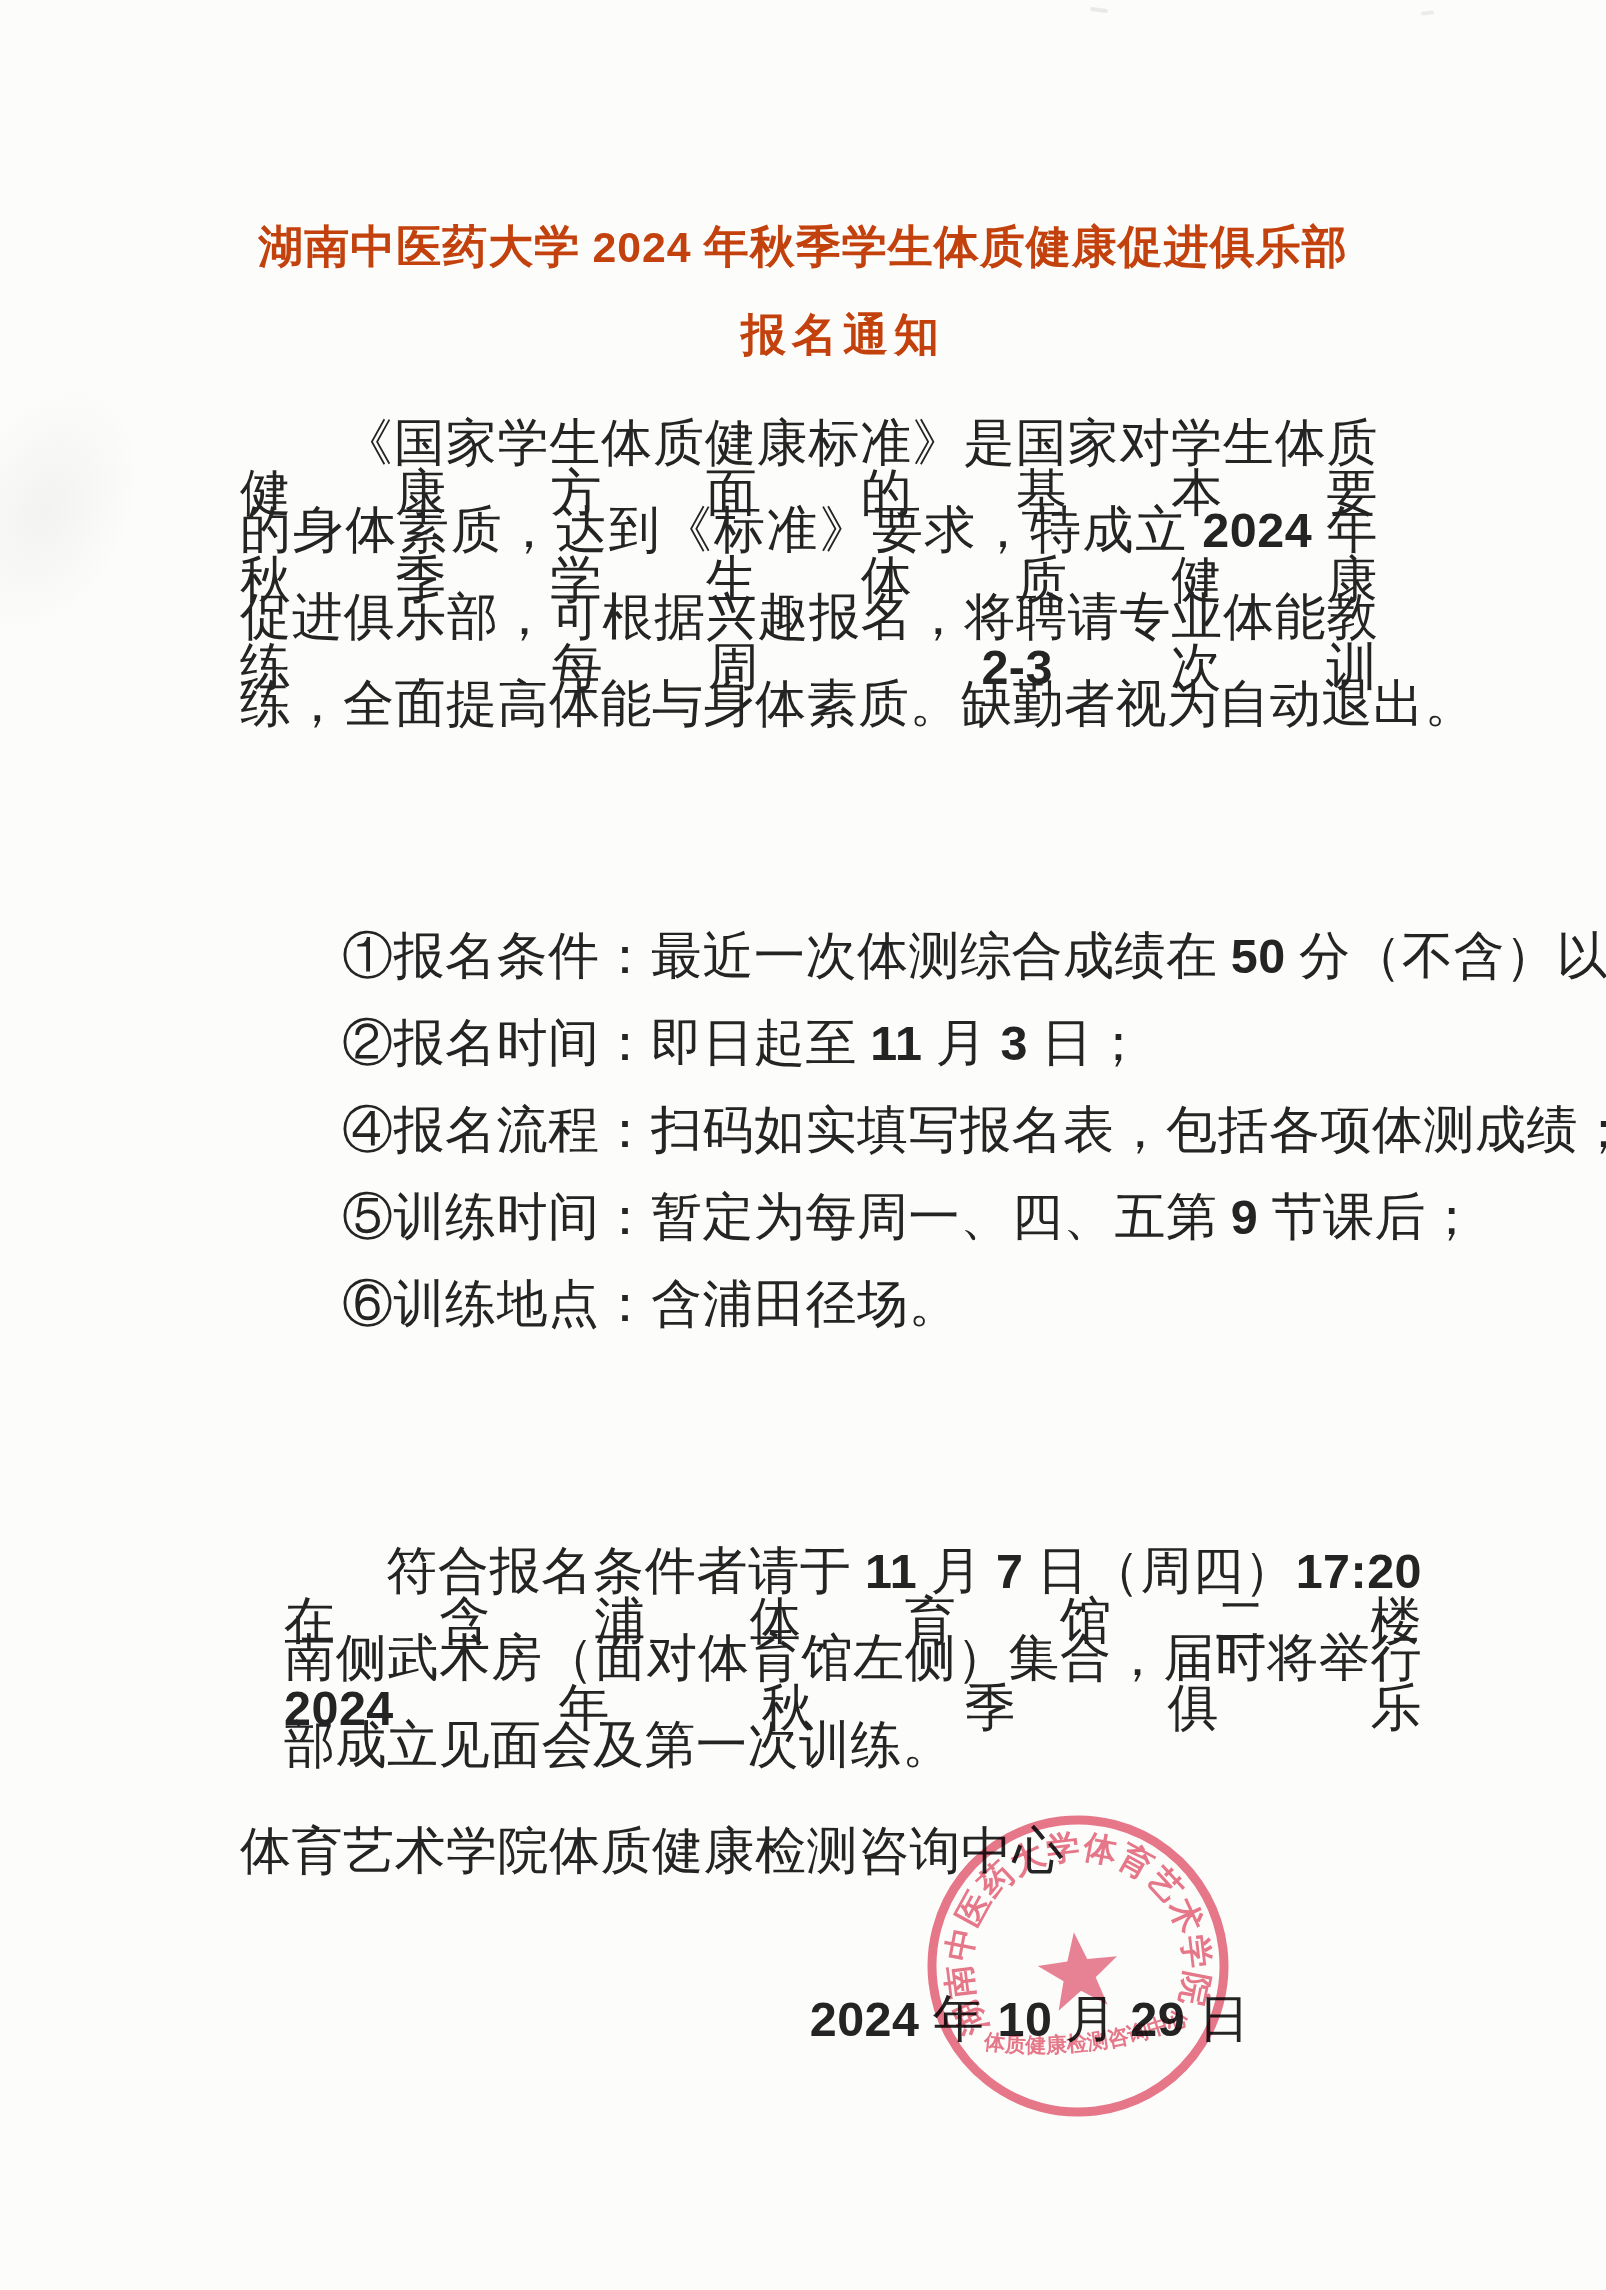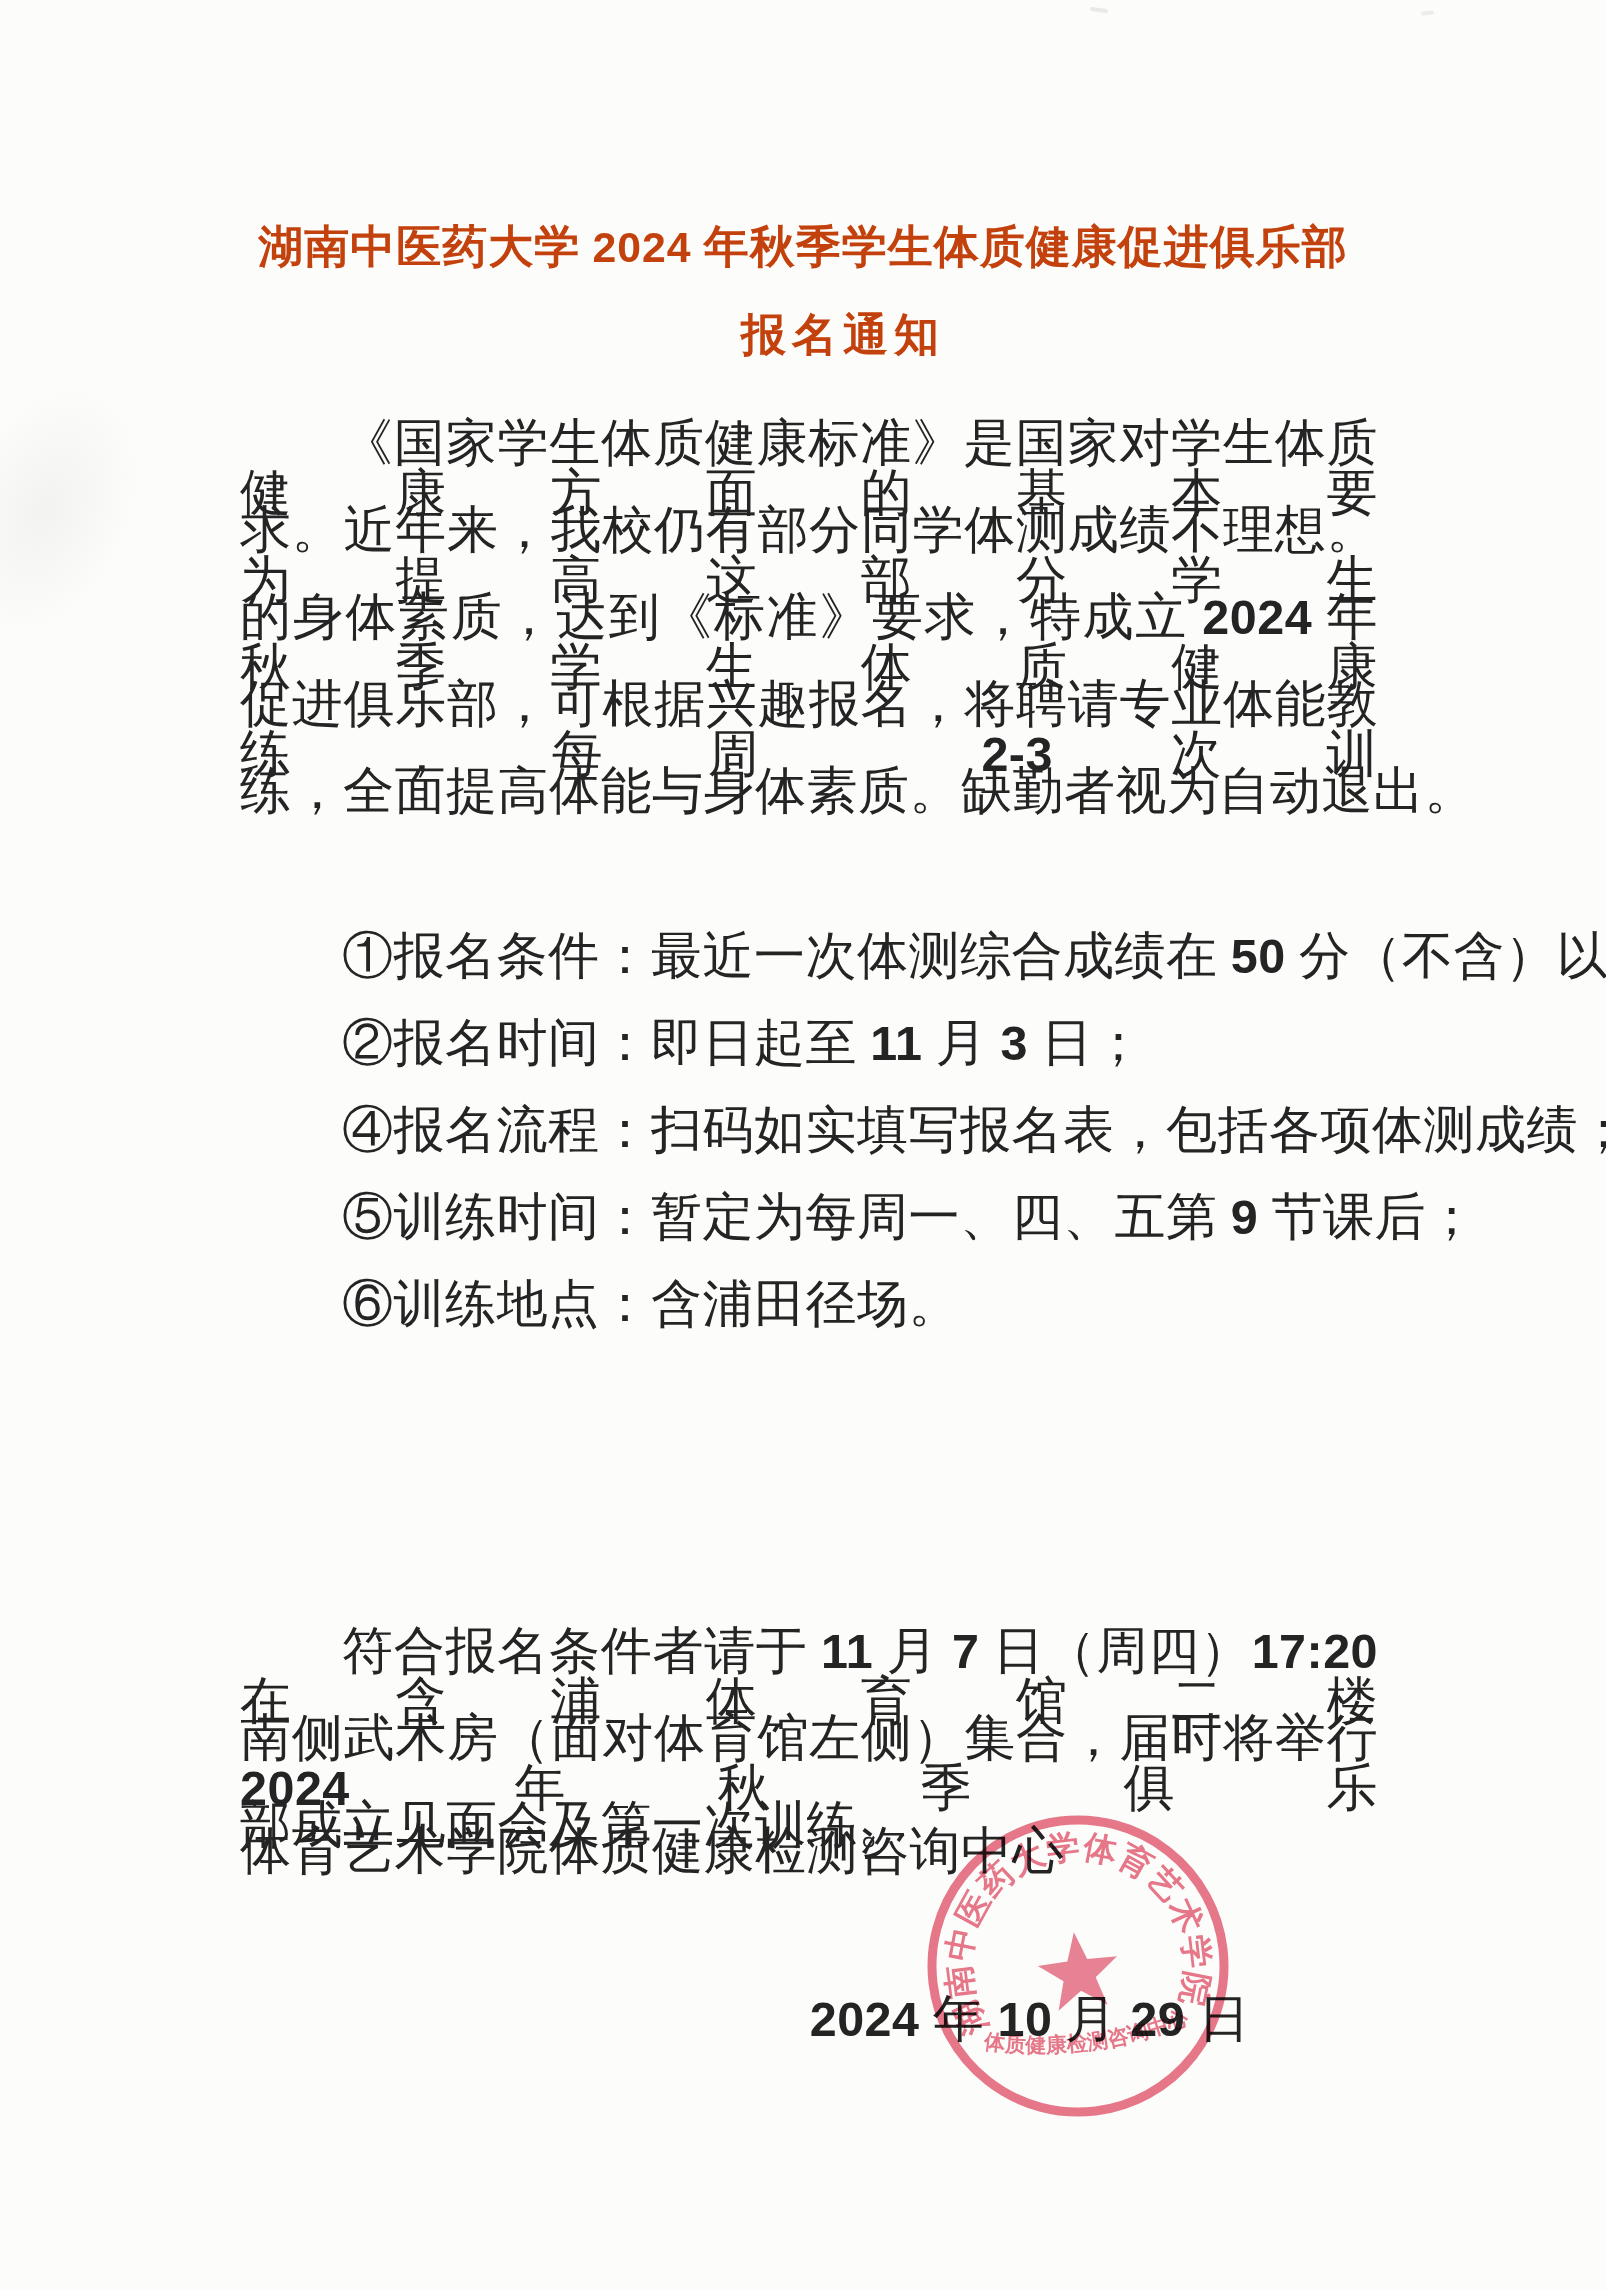--- a/index.html
+++ b/index.html
@@ -31,21 +31,21 @@
   .line{
     position:relative;
     font-size:51px;line-height:50px;height:87px;
     white-space:nowrap;letter-spacing:.5px;
   }
   .just{text-align:justify;text-align-last:justify;white-space:normal;}
   .indent{text-indent:2em;}
   .block{position:absolute;left:0;width:100%;}
   .intro{top:418px;}
   .items{top:931px;}
-  .closing{top:1626px;}
+  .closing{top:1546px;margin-left:44px;}
   .sig{top:1826px;}
   .date{top:1994px;text-align:right;padding-right:128px;box-sizing:border-box;}
   b.num{font-family:"Liberation Sans","DejaVu Sans",sans-serif;font-weight:700;font-size:.95em;}
   
   .stamp{
     position:absolute;left:918px;top:1806px;width:320px;height:320px;
     transform:rotate(-7deg);
     opacity:.82;mix-blend-mode:multiply;pointer-events:none;
   }
   .stamp svg{width:100%;height:100%;}
@@ -62,21 +62,20 @@
   <div class="speck s2"></div>
   <div class="smudge"></div>
 
   <div class="title-line t1">湖南中医药大学 <b class="num">2024</b> 年秋季学生体质健康促进俱乐部</div>
   <div class="title-line t2">报名通知</div>
 
   <div class="content">
 
     <div class="block intro">
       <div class="line just indent">《国家学生体质健康标准》是国家对学生体质健康方面的基本要</div>
-      <div class="line just">求。近年来，我校仍有部分同学体测成绩不理想。为提高这部分学生</div>
       <div class="line just">的身体素质，达到《标准》要求，特成立 <b class="num">2024</b> 年秋季学生体质健康</div>
       <div class="line just">促进俱乐部，可根据兴趣报名，将聘请专业体能教练，每周 <b class="num">2-3</b> 次训</div>
       <div class="line">练，全面提高体能与身体素质。缺勤者视为自动退出。</div>
     </div>
 
     <div class="block items">
       <div class="line indent">①报名条件：最近一次体测综合成绩在 <b class="num">50</b> 分（不含）以下；</div>
       <div class="line indent">②报名时间：即日起至 <b class="num">11</b> 月 <b class="num">3</b> 日；</div>
       <div class="line indent">④报名流程：扫码如实填写报名表，包括各项体测成绩；</div>
       <div class="line indent">⑤训练时间：暂定为每周一、四、五第 <b class="num">9</b> 节课后；</div>

